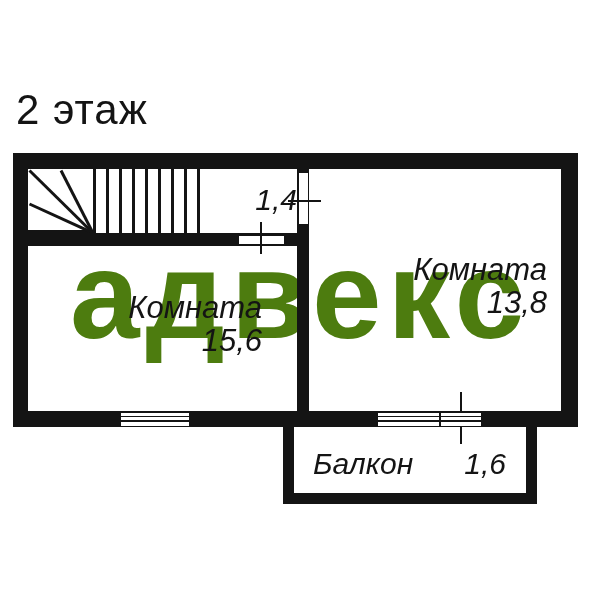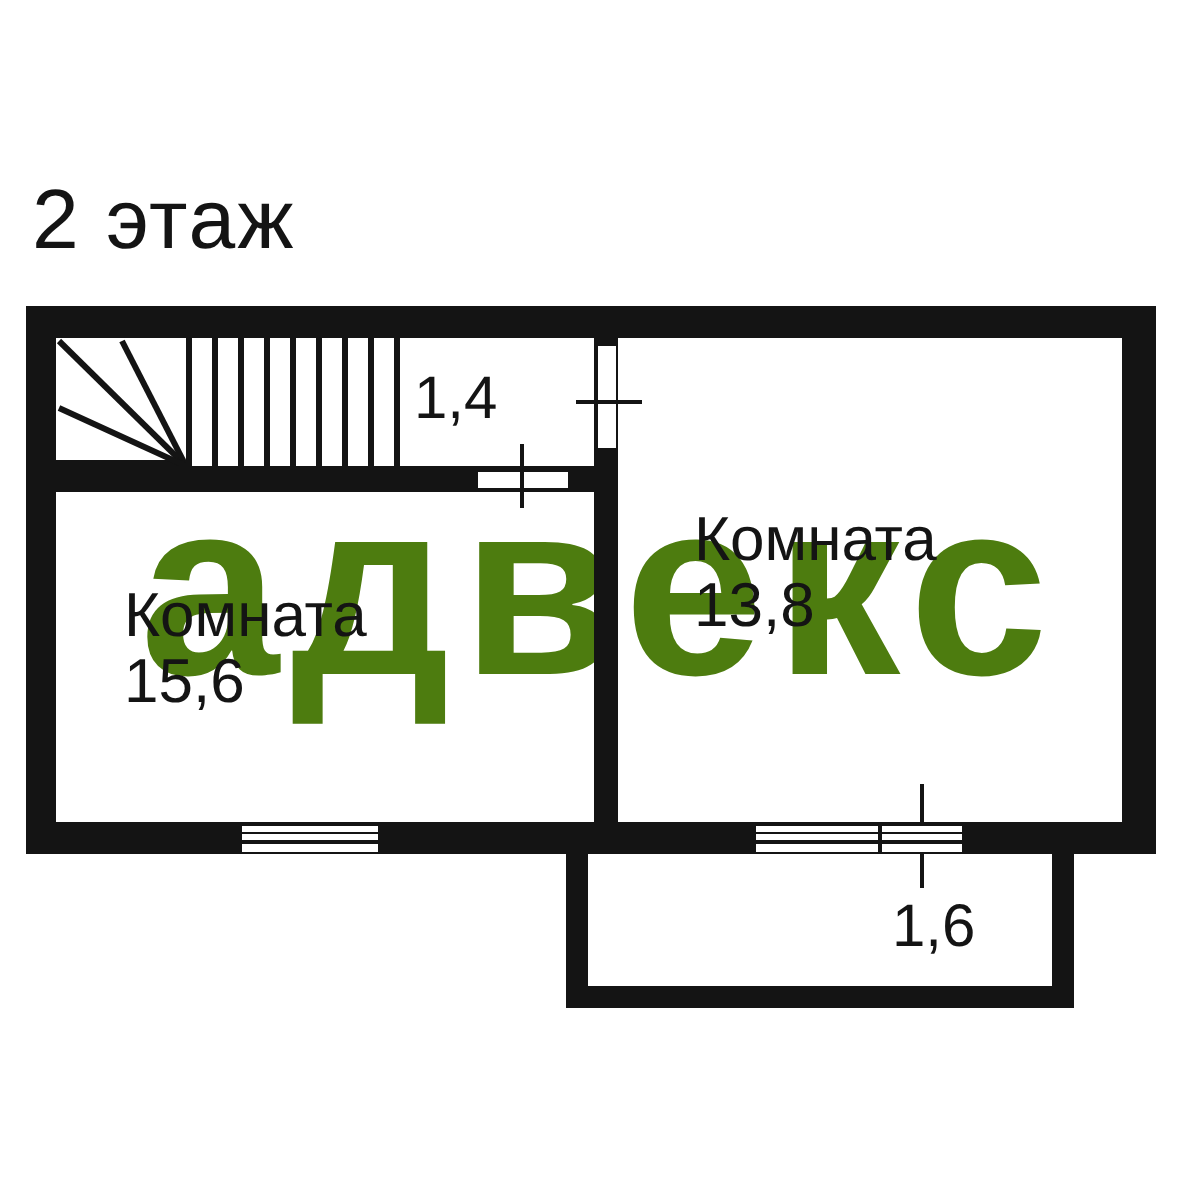--- a/index.html
+++ b/index.html
@@ -49,21 +49,21 @@
   
   .window{
     background:#ffffff;border:1.5px solid #141414;box-sizing:border-box;z-index:2;
   }
   #window-room-left   {left:120px;top:411.5px;width:70px; height:15px;}
   #window-room-right  {left:377px;top:411.5px;width:105px;height:15px;}
   .pane-line{position:absolute;left:0;width:100%;height:1.5px;background:#141414;}
   .pane-line.l1{top:3px;} .pane-line.l2{top:7.5px;}
   .window-divider{position:absolute;top:0;height:100%;width:2px;background:#141414;left:61px;}
   
-  .room-label{color:#141414;text-align:left;z-index:3;line-height:33px;font-size:31px;}
+  .room-label{color:#141414;text-align:right;z-index:3;line-height:33px;font-size:31px;font-style:italic;}
   #label-hall{left:207px;top:184px;width:90px;font-size:30px;line-height:32px;}
   #label-room-left {left:62px; top:291px;width:200px;}
   #label-room-right{left:347px;top:253px;width:200px;}
   #label-balcony-name{left:313px;top:447px;width:100px;font-size:30px;}
   #label-balcony-area{left:446px;top:447px;width:60px;font-size:30px;}
 </style>
 </head>
 <body>
 
 <div id="canvas">
@@ -116,15 +116,16 @@
   <div class="abs room-label" id="label-room-left">
     <div>Комната</div>
     <div>15,6</div>
   </div>
 
   <div class="abs room-label" id="label-room-right">
     <div>Комната</div>
     <div>13,8</div>
   </div>
 
+  <div class="abs room-label" id="label-balcony-name">Балкон</div>
   <div class="abs room-label" id="label-balcony-area">1,6</div>
 
 </div>
 
 </body></html>

